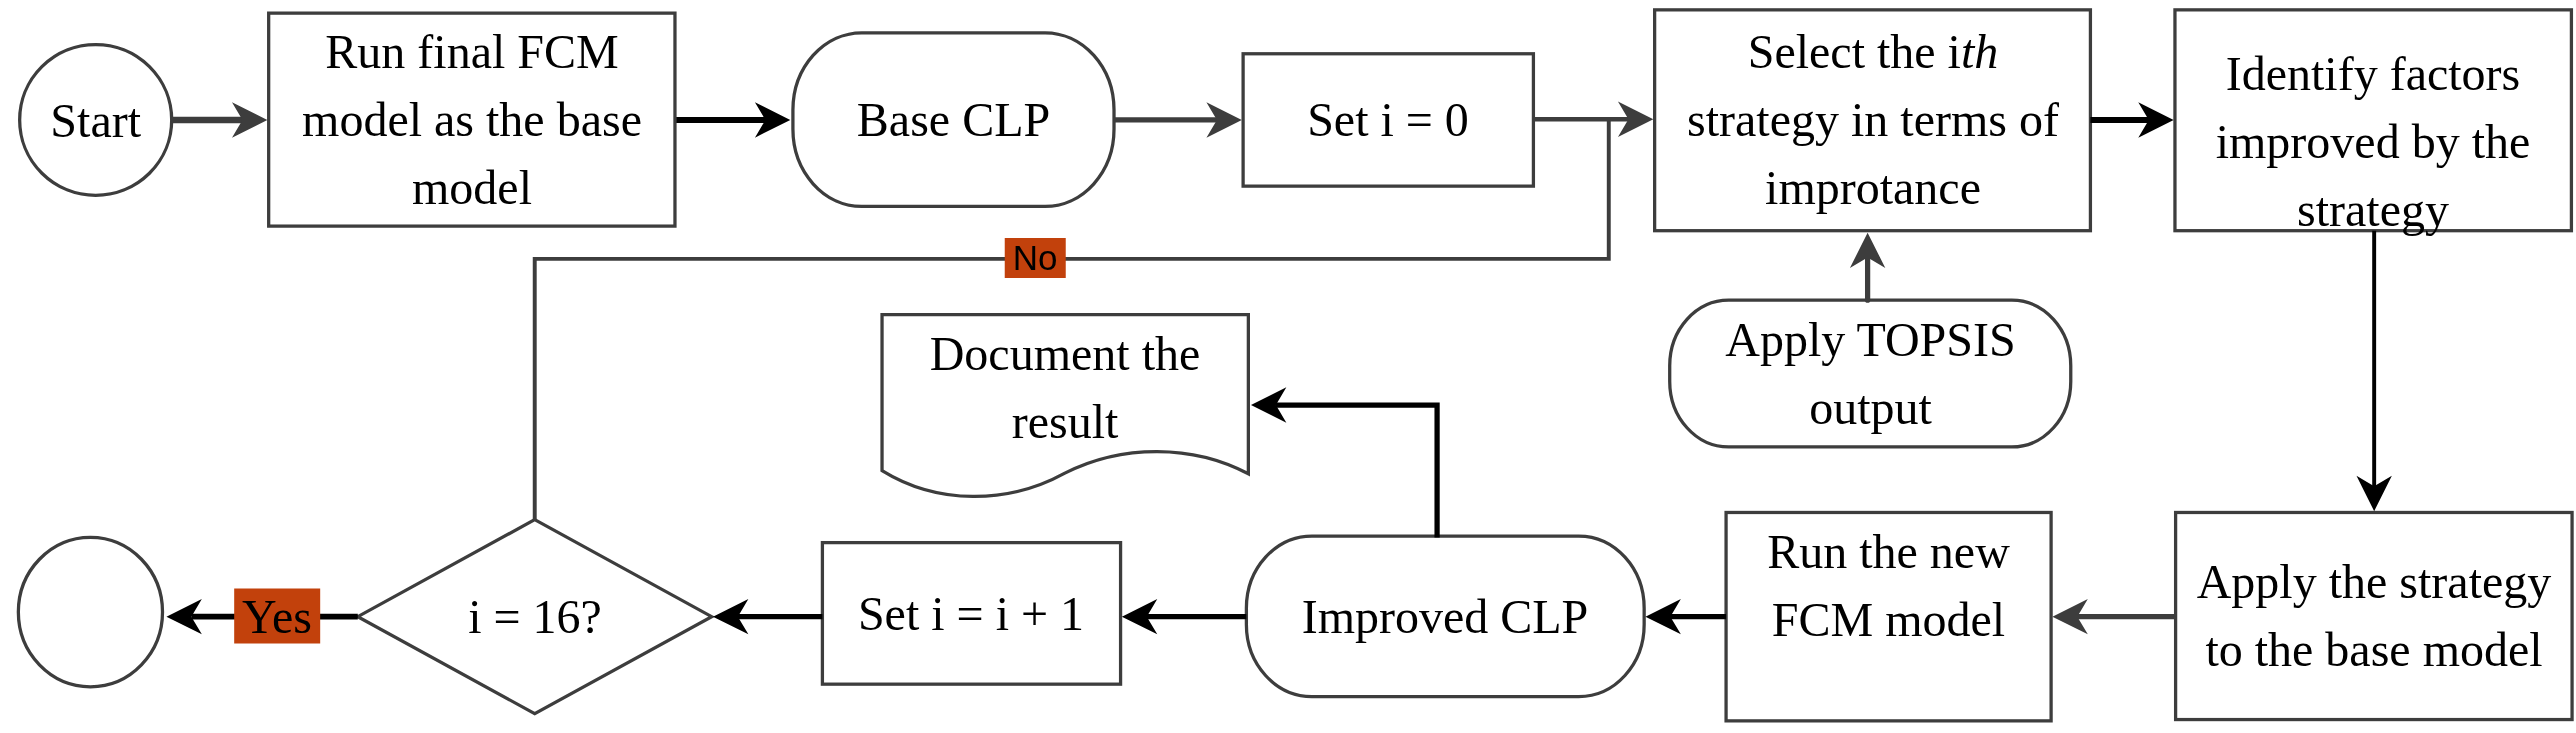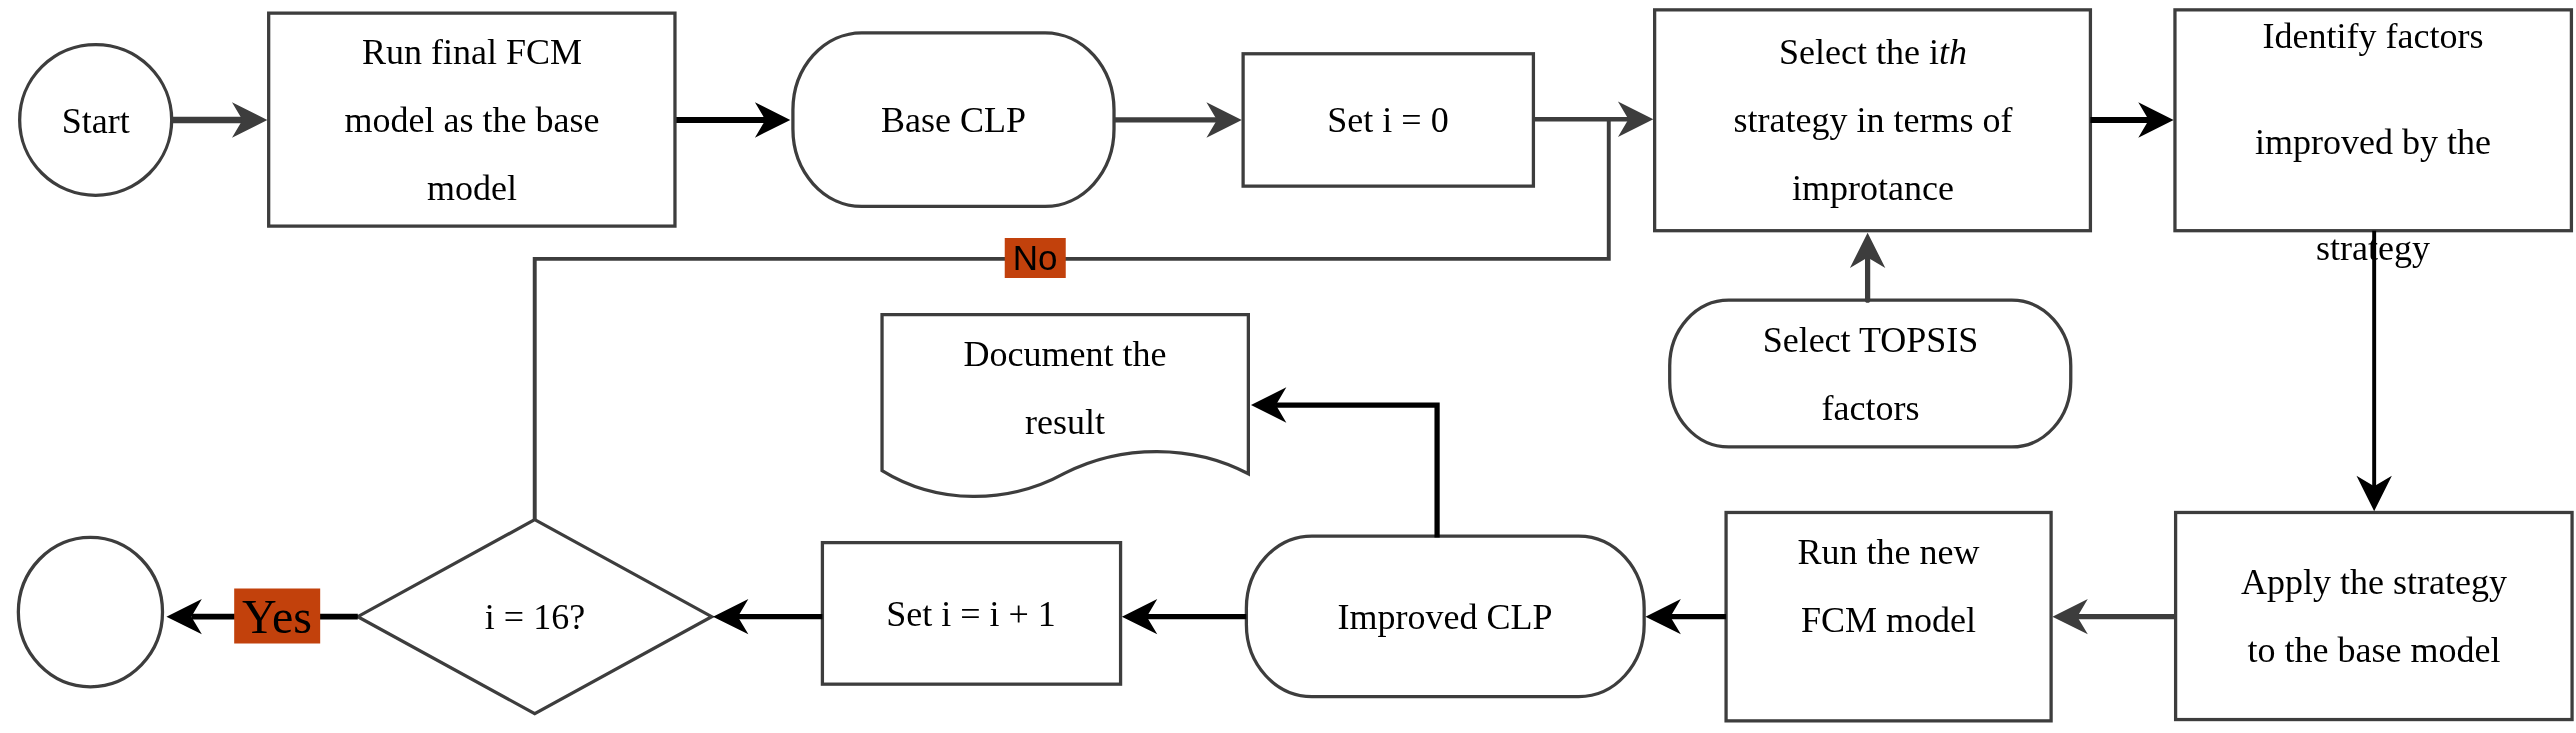--- a/index.html
+++ b/index.html
@@ -9,21 +9,21 @@
     background:#ffffff;
     font-family:"Liberation Serif","DejaVu Serif",serif;
     overflow:hidden;
   }
   .canvas svg{position:absolute;left:0;top:0;}
   .lbl{
     position:absolute;
     display:flex;flex-direction:column;
     align-items:center;justify-content:center;
     text-align:center;
-    font-size:36px;line-height:68px;
+    font-size:48px;line-height:68px;
     color:#000;
     pointer-events:none;
     white-space:nowrap;
   }
   .lbl .ln{display:block;}
   .edge-lbl{
     position:absolute;
     transform:translate(-50%,-50%);
     background:#c2410c;
     padding:0 7.9px;
@@ -155,29 +155,29 @@
   <div class="lbl" style="left:1243px;top:54px;width:290px;height:132px;">
     <span class="ln">Set i = 0</span>
   </div>
 
   <div class="lbl" style="left:1655px;top:9.8px;width:436px;height:221px;">
     <span class="ln"><span>Select the i</span><span class="it">th</span></span>
     <span class="ln">strategy in terms of</span>
     <span class="ln">improtance</span>
   </div>
 
-  <div class="lbl" style="left:2175px;top:9.8px;width:396px;height:264px;gap:38px;">
+  <div class="lbl" style="left:2175px;top:9.8px;width:396px;height:264px;">
     <span class="ln">Identify factors</span>
     <span class="ln">improved by the</span>
     <span class="ln">strategy</span>
   </div>
 
   <div class="lbl" style="left:1670px;top:300px;width:401px;height:147px;">
-    <span class="ln">Select TOPSIS</span>
-    <span class="ln">factors</span>
+    <span class="ln">Apply TOPSIS</span>
+    <span class="ln">output</span>
   </div>
 
   <div class="lbl" style="left:882px;top:320px;width:366px;height:136px;justify-content:flex-end;">
     <span class="ln">Document the</span>
     <span class="ln">result</span>
   </div>
 
   <div class="lbl" style="left:2176px;top:512px;width:396px;height:207px;">
     <span class="ln">Apply the strategy</span>
     <span class="ln">to the base model</span>

